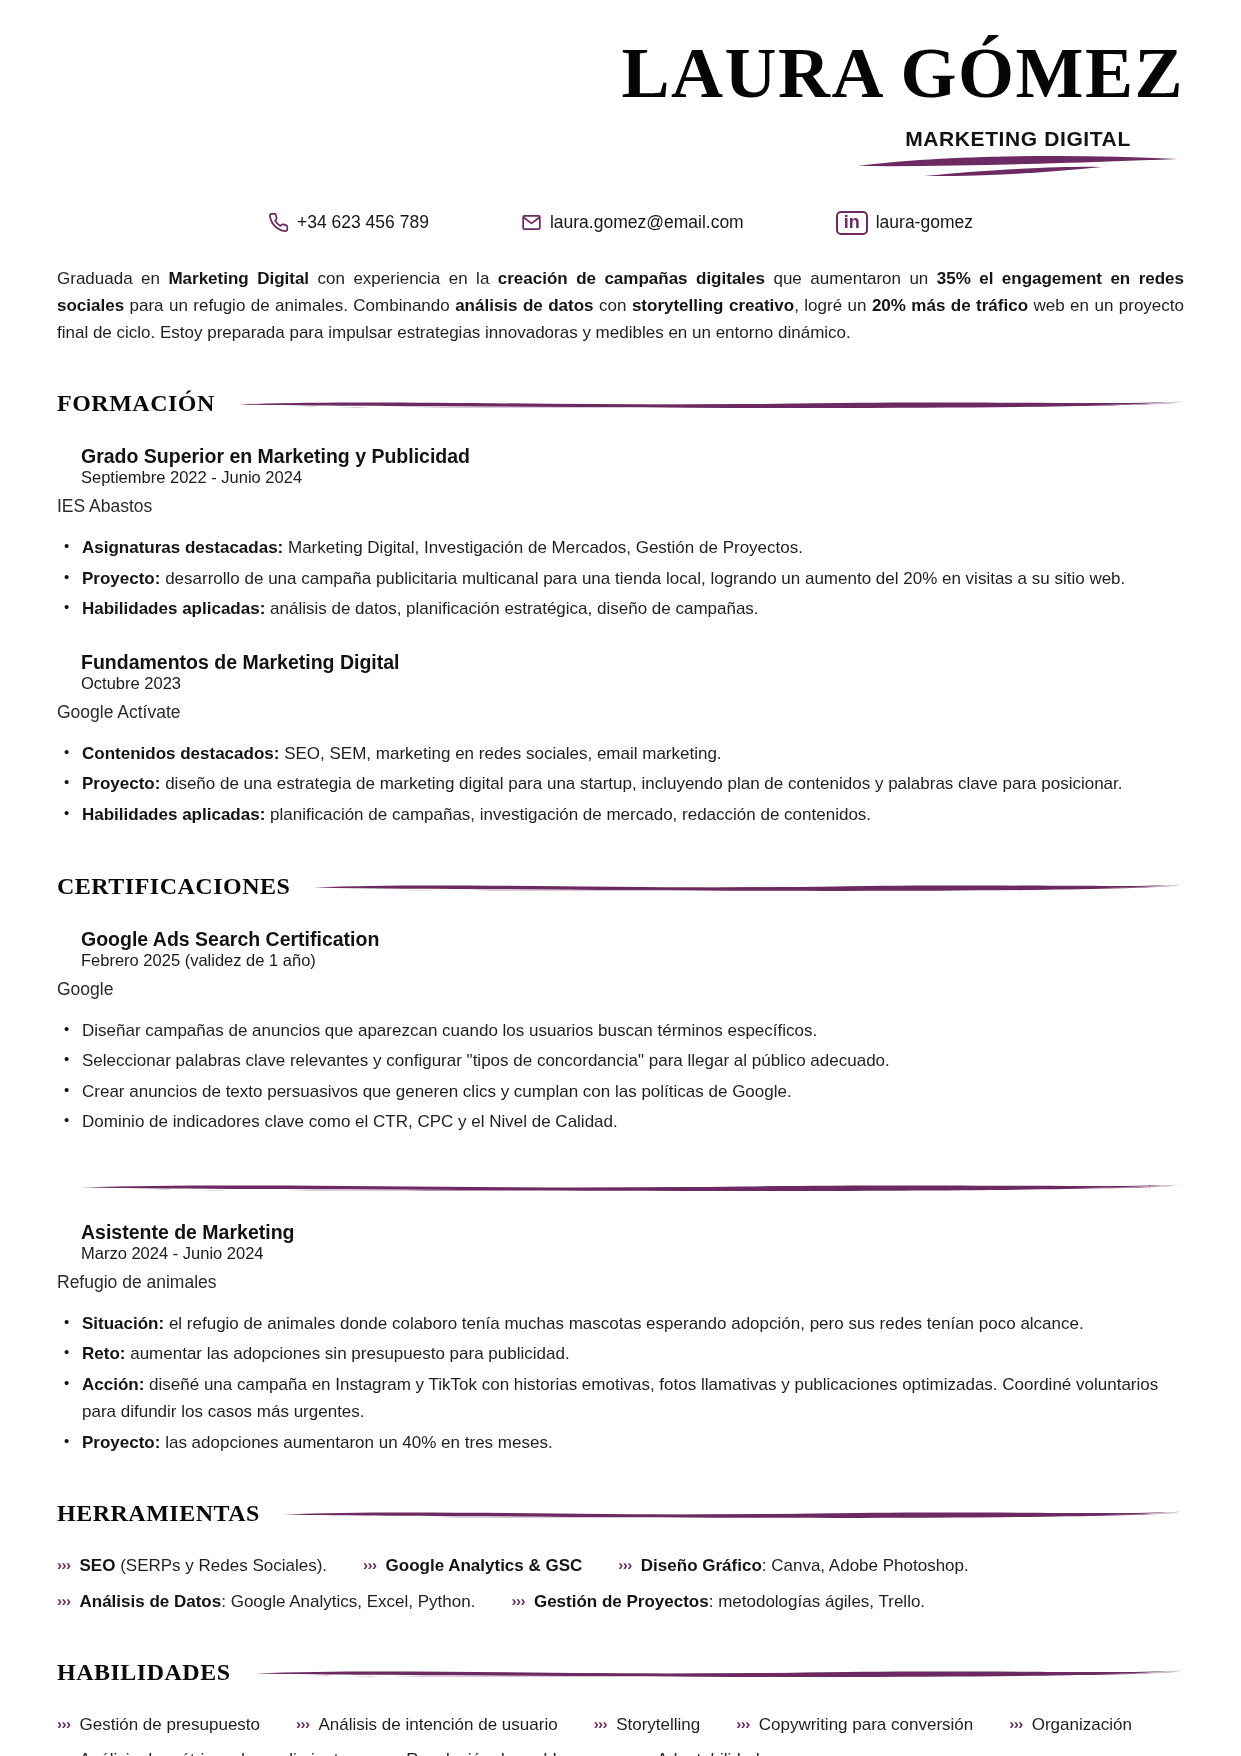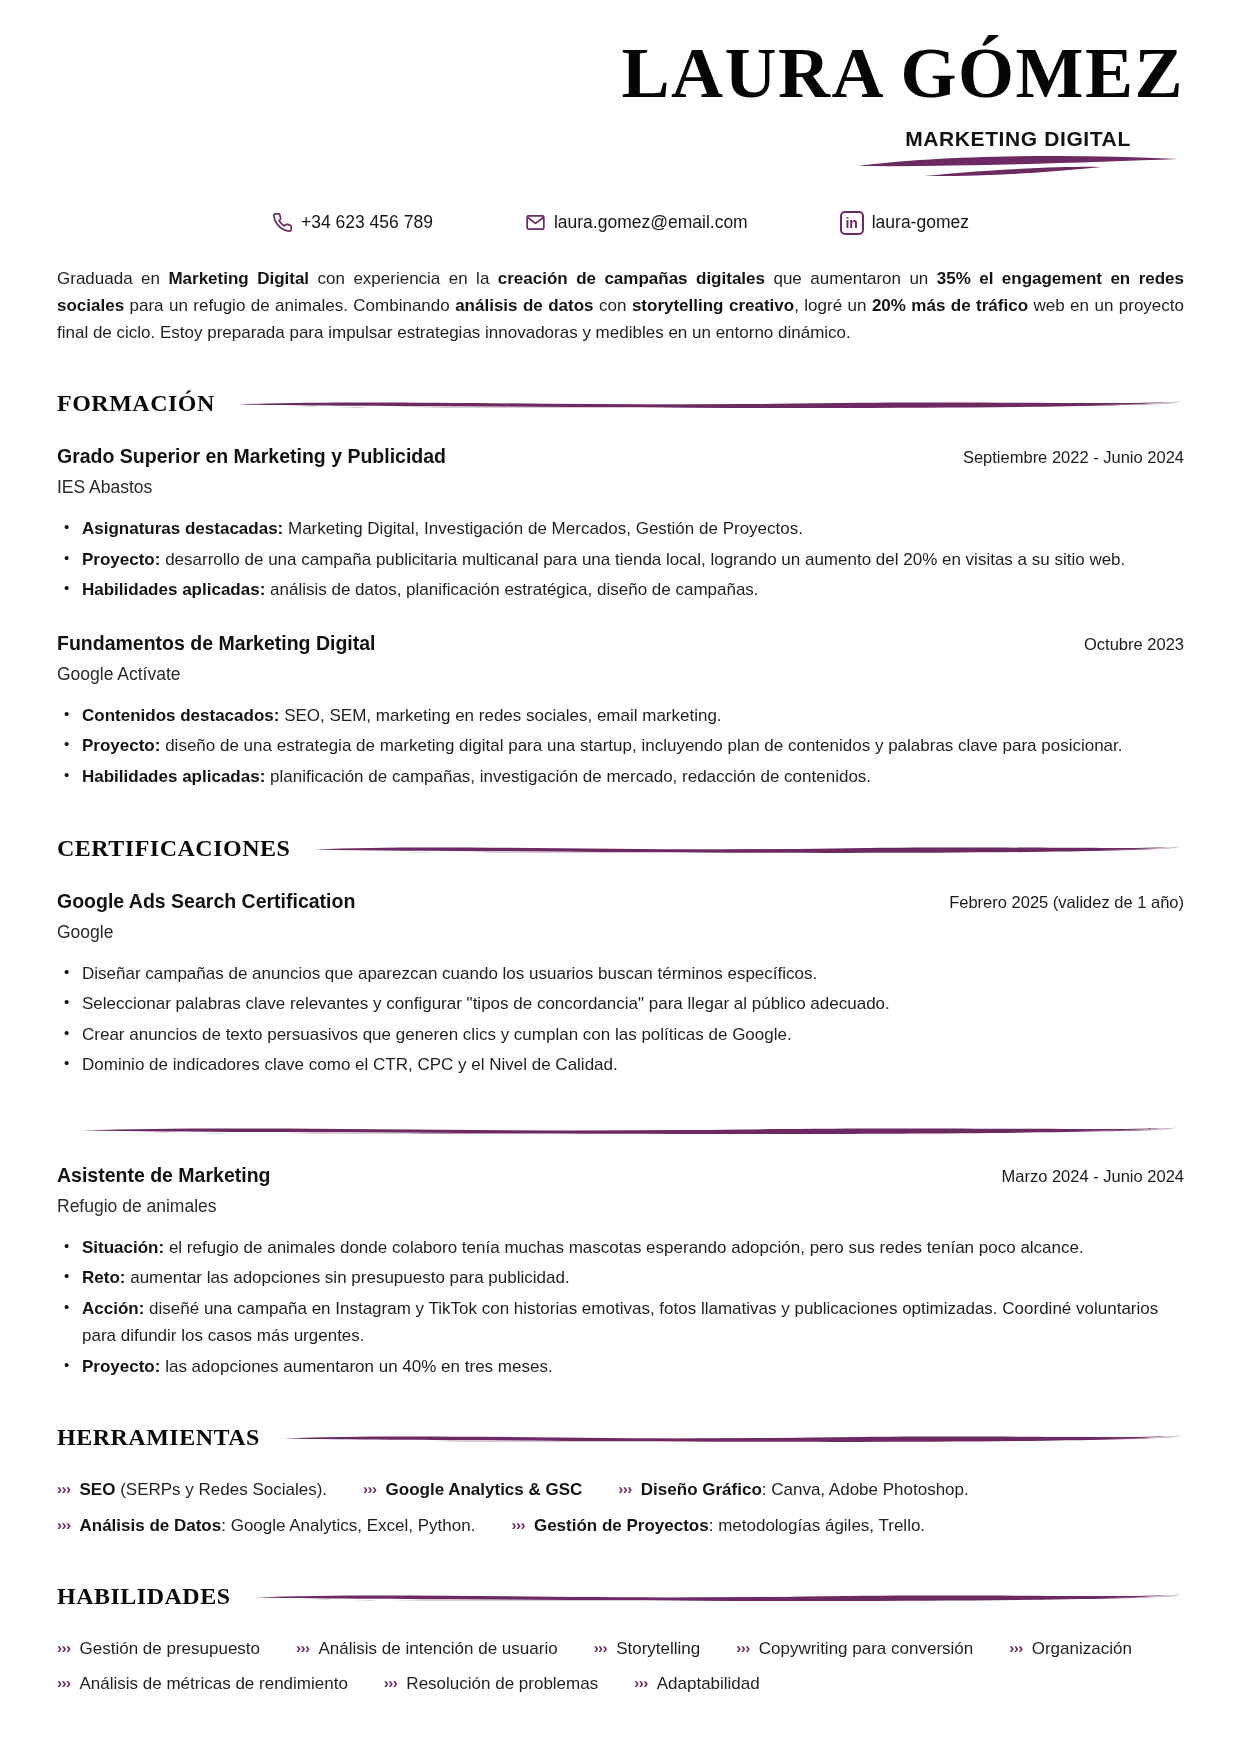--- a/index.html
+++ b/index.html
@@ -14,38 +14,38 @@
   .name{ font-family:"Liberation Serif","DejaVu Serif",serif; font-weight:700; font-size:72px;
          letter-spacing:1.5px; color:#050505; line-height:1.05; }
   .subtitle-wrap{ display:inline-flex; flex-direction:column; align-items:center; margin-top:14px; }
   .role{ font-size:21px; font-weight:700; letter-spacing:.6px; color:#131316; line-height:1.2; }
   .swoosh{ width:332px; height:28px; margin-top:2px; display:block; }
   .swoosh path{ fill:var(--accent); }
 
   .contact{ display:flex; justify-content:center; align-items:center; gap:92px; margin-top:30px; font-size:17.5px; color:#161618; }
   .citem{ display:inline-flex; align-items:center; gap:8px; text-decoration:none; color:inherit; }
   .citem svg{ width:21px; height:21px; stroke:var(--accent); fill:none; stroke-width:2; stroke-linecap:round; stroke-linejoin:round; }
-  .in-badge{ display:inline-flex; align-items:center; justify-content:center; width:24px; height:24px;
-             border:2px solid var(--accent); border-radius:5px; color:var(--accent); font-weight:700; font-size:14px; }
+  .in-badge{ display:inline-flex; align-items:center; justify-content:center; width:32px; height:24px;
+             border:2px solid var(--accent); border-radius:5px; color:var(--accent); font-weight:700; font-size:18px; }
   .citem.link .ctext{ }
 
   
   .summary{ margin-top:30px; font-size:17px; line-height:1.6; text-align:justify; color:#1f1f22; }
   .summary b{ color:#141416; }
 
   
   .section{ margin-top:44px; }
   .section-header{ display:flex; align-items:center; }
   .section-title{ font-family:"Liberation Serif","DejaVu Serif",serif; font-weight:700; font-size:24px;
                   letter-spacing:.5px; color:#0a0a0b; white-space:nowrap; }
   .brush{ flex:1 1 auto; height:13px; margin-left:22px; }
   .brush path{ fill:var(--accent); }
 
   .entry{ margin-top:28px; }
-  .entry-top{ display:flex; justify-content:space-between; align-items:baseline; }
+  .entry-top{ display:flex; justify-content:space-between; align-items:baseline;flex-direction:column; }
   .entry-title{ font-size:19.5px; font-weight:700; color:#121214; }
   .entry-date{ font-size:16.5px; color:#1b1b1e; white-space:nowrap; margin-left:24px; }
   .entry-org{ font-size:17.5px; color:#2a2a2e; margin-top:9px; }
 
   ul.bullets{ list-style:none; margin-top:17px; }
   ul.bullets li{ position:relative; padding-left:25px; font-size:17px; line-height:1.62; margin-bottom:3px; color:#1f1f22; }
   ul.bullets li::before{ content:"•"; position:absolute; left:7px; top:0; color:#111; font-size:15px; }
   ul.bullets b{ color:#131315; }
 
   .tags{ display:flex; flex-wrap:wrap; column-gap:36px; row-gap:9px; margin-top:26px; }

